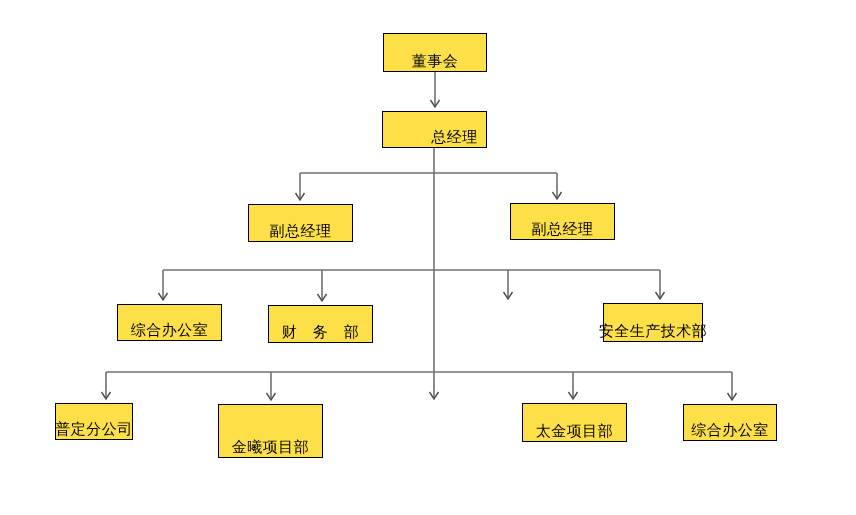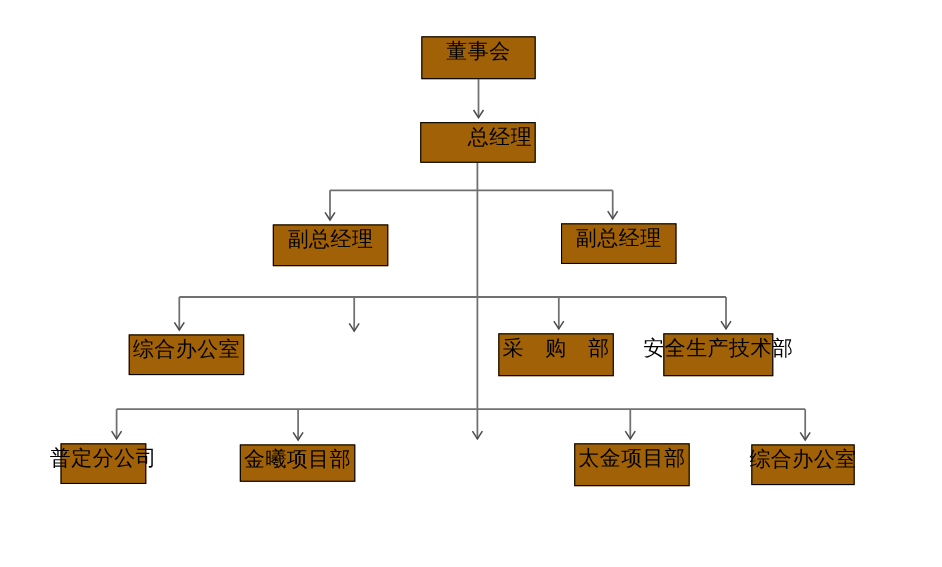--- a/index.html
+++ b/index.html
@@ -13,25 +13,25 @@
     background: #ffffff;
     overflow: hidden;
   }
   .connectors {
     position: absolute; left: 0; top: 0;
   }
   .node {
     position: absolute;
     box-sizing: border-box;
     border: 1px solid #000000;
-    background: #a16207;
+    background: #fde047;
     display: flex;
-    align-items: flex-start;
+    align-items: flex-end;
     justify-content: center;
-    font-size: 19px;
+    font-size: 15px;
     color: #000000;
     white-space: nowrap;
     letter-spacing: 0.5px;
   }
 </style>
 </head>
 <body>
 
 <div class="canvas">
 
@@ -76,34 +76,34 @@
   </div>
 
   <div class="node" style="left:510px; top:203px; width:105px; height:37px;">
     <span>副总经理</span>
   </div>
 
   <div class="node" style="left:117px; top:304px; width:105px; height:37px;">
     <span>综合办公室</span>
   </div>
 
+  <div class="node" style="left:268px; top:305px; width:105px; height:38px;">
+    <span>财　务　部</span>
+  </div>
 
-  <div class="node" style="left:453px; top:303px; width:105px; height:39px;">
-    <span>采　购　部</span>
-  </div>
 
   <div class="node" style="left:603px; top:303px; width:100px; height:39px;">
     <span>安全生产技术部</span>
   </div>
 
   <div class="node" style="left:55px;  top:403px; width:78px; height:37px;">
     <span>普定分公司</span>
   </div>
 
-  <div class="node" style="left:218px; top:404px; width:105px; height:34px;">
+  <div class="node" style="left:218px; top:404px; width:105px; height:54px;">
     <span>金曦项目部</span>
   </div>
 
 
   <div class="node" style="left:522px; top:403px; width:105px; height:39px;">
     <span>太金项目部</span>
   </div>
 
   <div class="node" style="left:683px; top:404px; width:94px;  height:37px;">
     <span>综合办公室</span>

